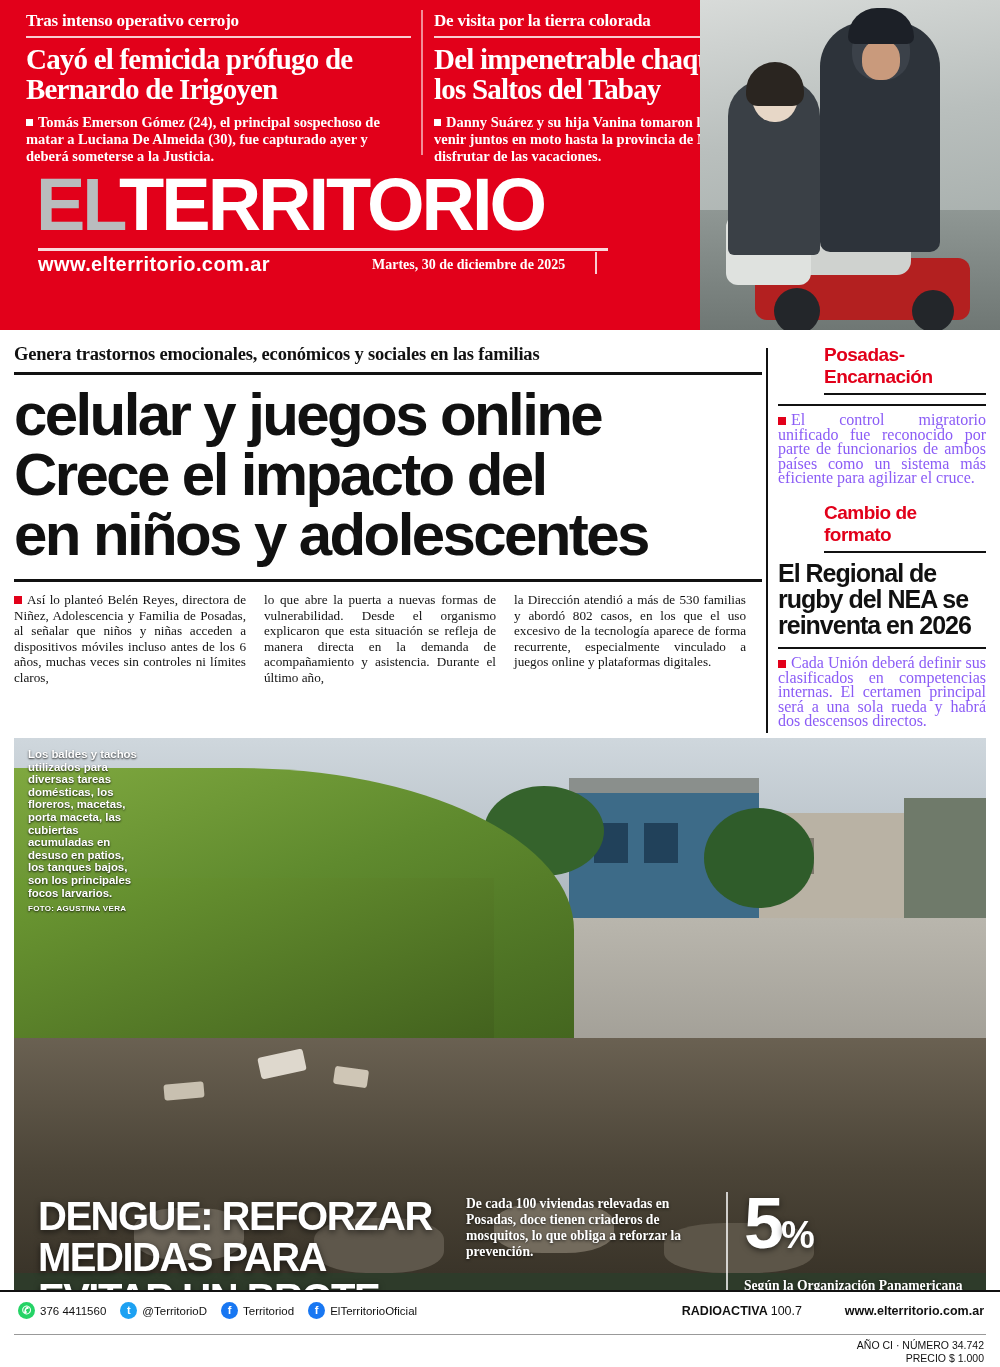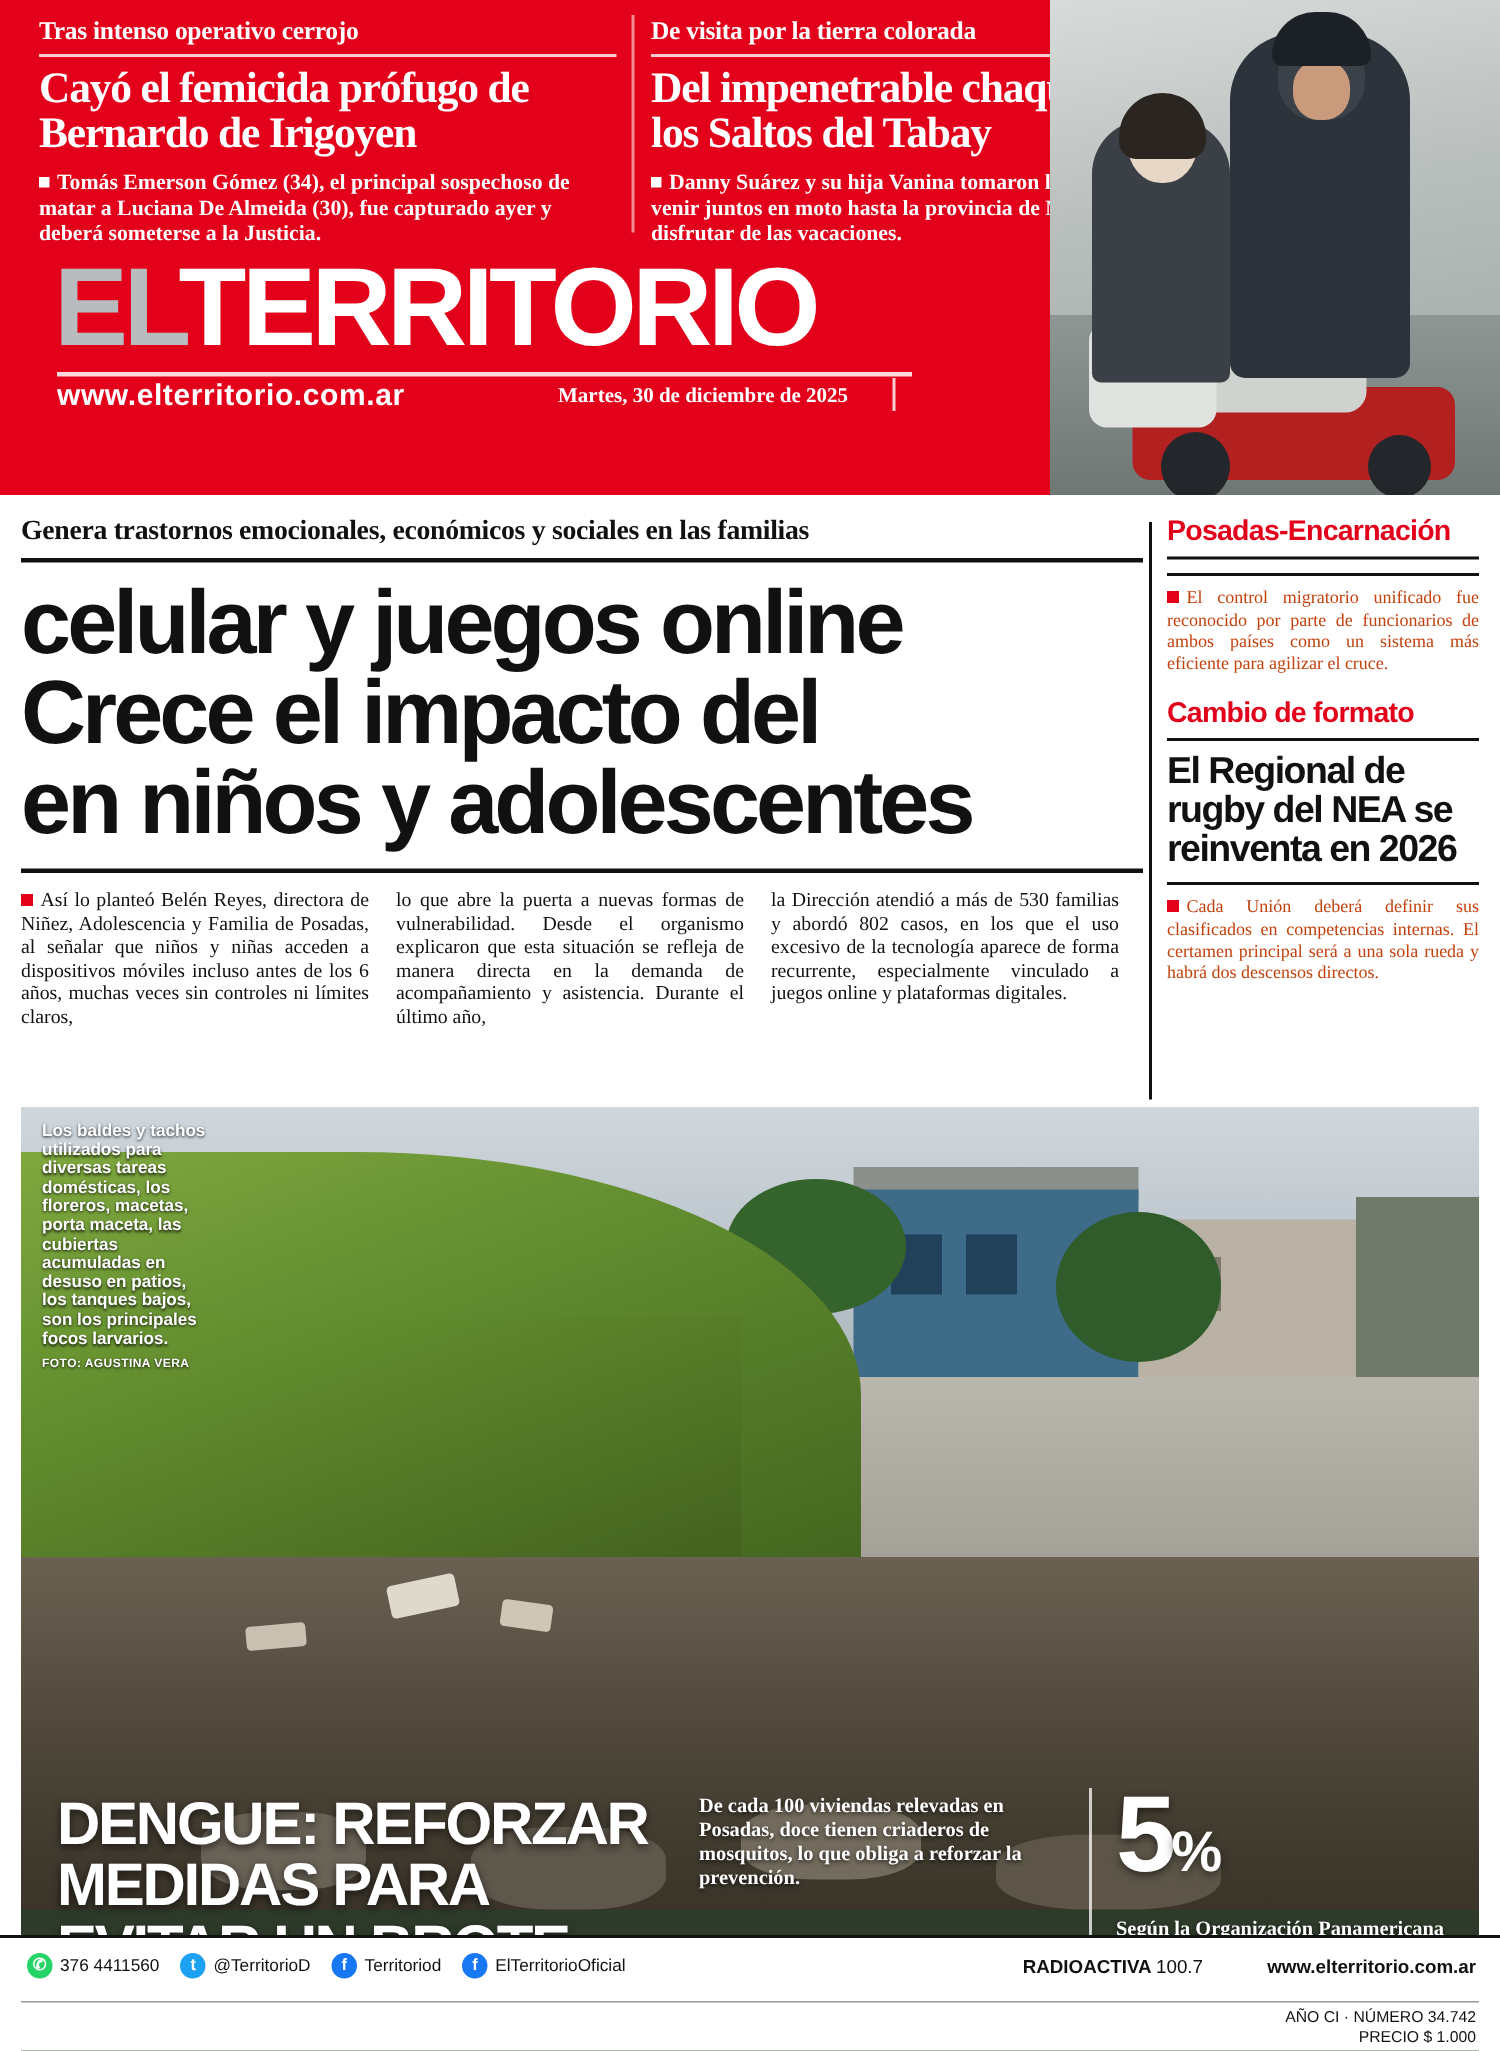--- a/index.html
+++ b/index.html
@@ -138,31 +138,31 @@
   .sq-red {
     display:inline-block; width:8px; height:8px; background:#e2001a;
     margin-right: 5px; vertical-align: 0px;
   }
 
   
   .rail-kicker {
     font-family: "Liberation Sans", sans-serif;
     font-weight: bold; font-size: 19px; color:#e2001a;
     letter-spacing: -0.5px;
-    border-bottom: 2px solid #111; padding-bottom: 5px; margin-bottom: 7px;
+    border-bottom: 2px solid #111; padding-bottom: 5px; margin-bottom: 7px; margin-left: 46px;
   }
   .rail-head {
     font-family: "Liberation Sans", sans-serif;
     font-weight: bold; font-size: 25px; line-height: 26px;
     letter-spacing: -1px; color:#111; margin-bottom: 9px;
   }
   .rail-rule { height:2px; background:#111; margin: 9px 0 7px 0; }
   .rail-body {
     font-family: "Liberation Serif", serif;
-    font-size: 12px; line-height: 14.6px; text-align: justify; color:#c2410c;
+    font-size: 16px; line-height: 14.6px; text-align: justify; color:#8b5cf6;
   }
   .rail-gap { height: 16px; }
 
   
   .photo {
     position: absolute; left: 14px; top: 408px; width: 972px; height: 640px;
     overflow: hidden; background:#2e3b2a;
   }
   .ph-sky { position:absolute; left:0; top:0; width:100%; height:190px; background: linear-gradient(180deg,#cfd7dd,#aab4bb); }
   .ph-grass {
@@ -258,21 +258,21 @@
 
   <div class="topbar">
     <div class="divider-v"></div>
 
     <div class="tease left">
       <div class="kicker">Tras intenso operativo cerrojo</div>
       <div class="head">
         <span>Cayó el femicida prófugo</span>
         <span>de Bernardo de Irigoyen</span>
       </div>
-      <div class="sub"><span class="sq"></span><span>Tomás Emerson Gómez (34), el principal sospechoso de matar a Luciana De Almeida (30), fue capturado ayer y deberá someterse a la Justicia.</span></div>
+      <div class="sub"><span class="sq"></span><span>Tomás Emerson Gómez (24), el principal sospechoso de matar a Luciana De Almeida (30), fue capturado ayer y deberá someterse a la Justicia.</span></div>
     </div>
 
     <div class="tease right">
       <div class="kicker">De visita por la tierra colorada</div>
       <div class="head">
         <span>Del impenetrable chaqueño</span>
         <span>a los Saltos del Tabay</span>
       </div>
       <div class="sub"><span class="sq"></span><span>Danny Suárez y su hija Vanina tomaron la decisión de venir juntos en moto hasta la provincia de Misiones para disfrutar de las vacaciones.</span></div>
     </div>

